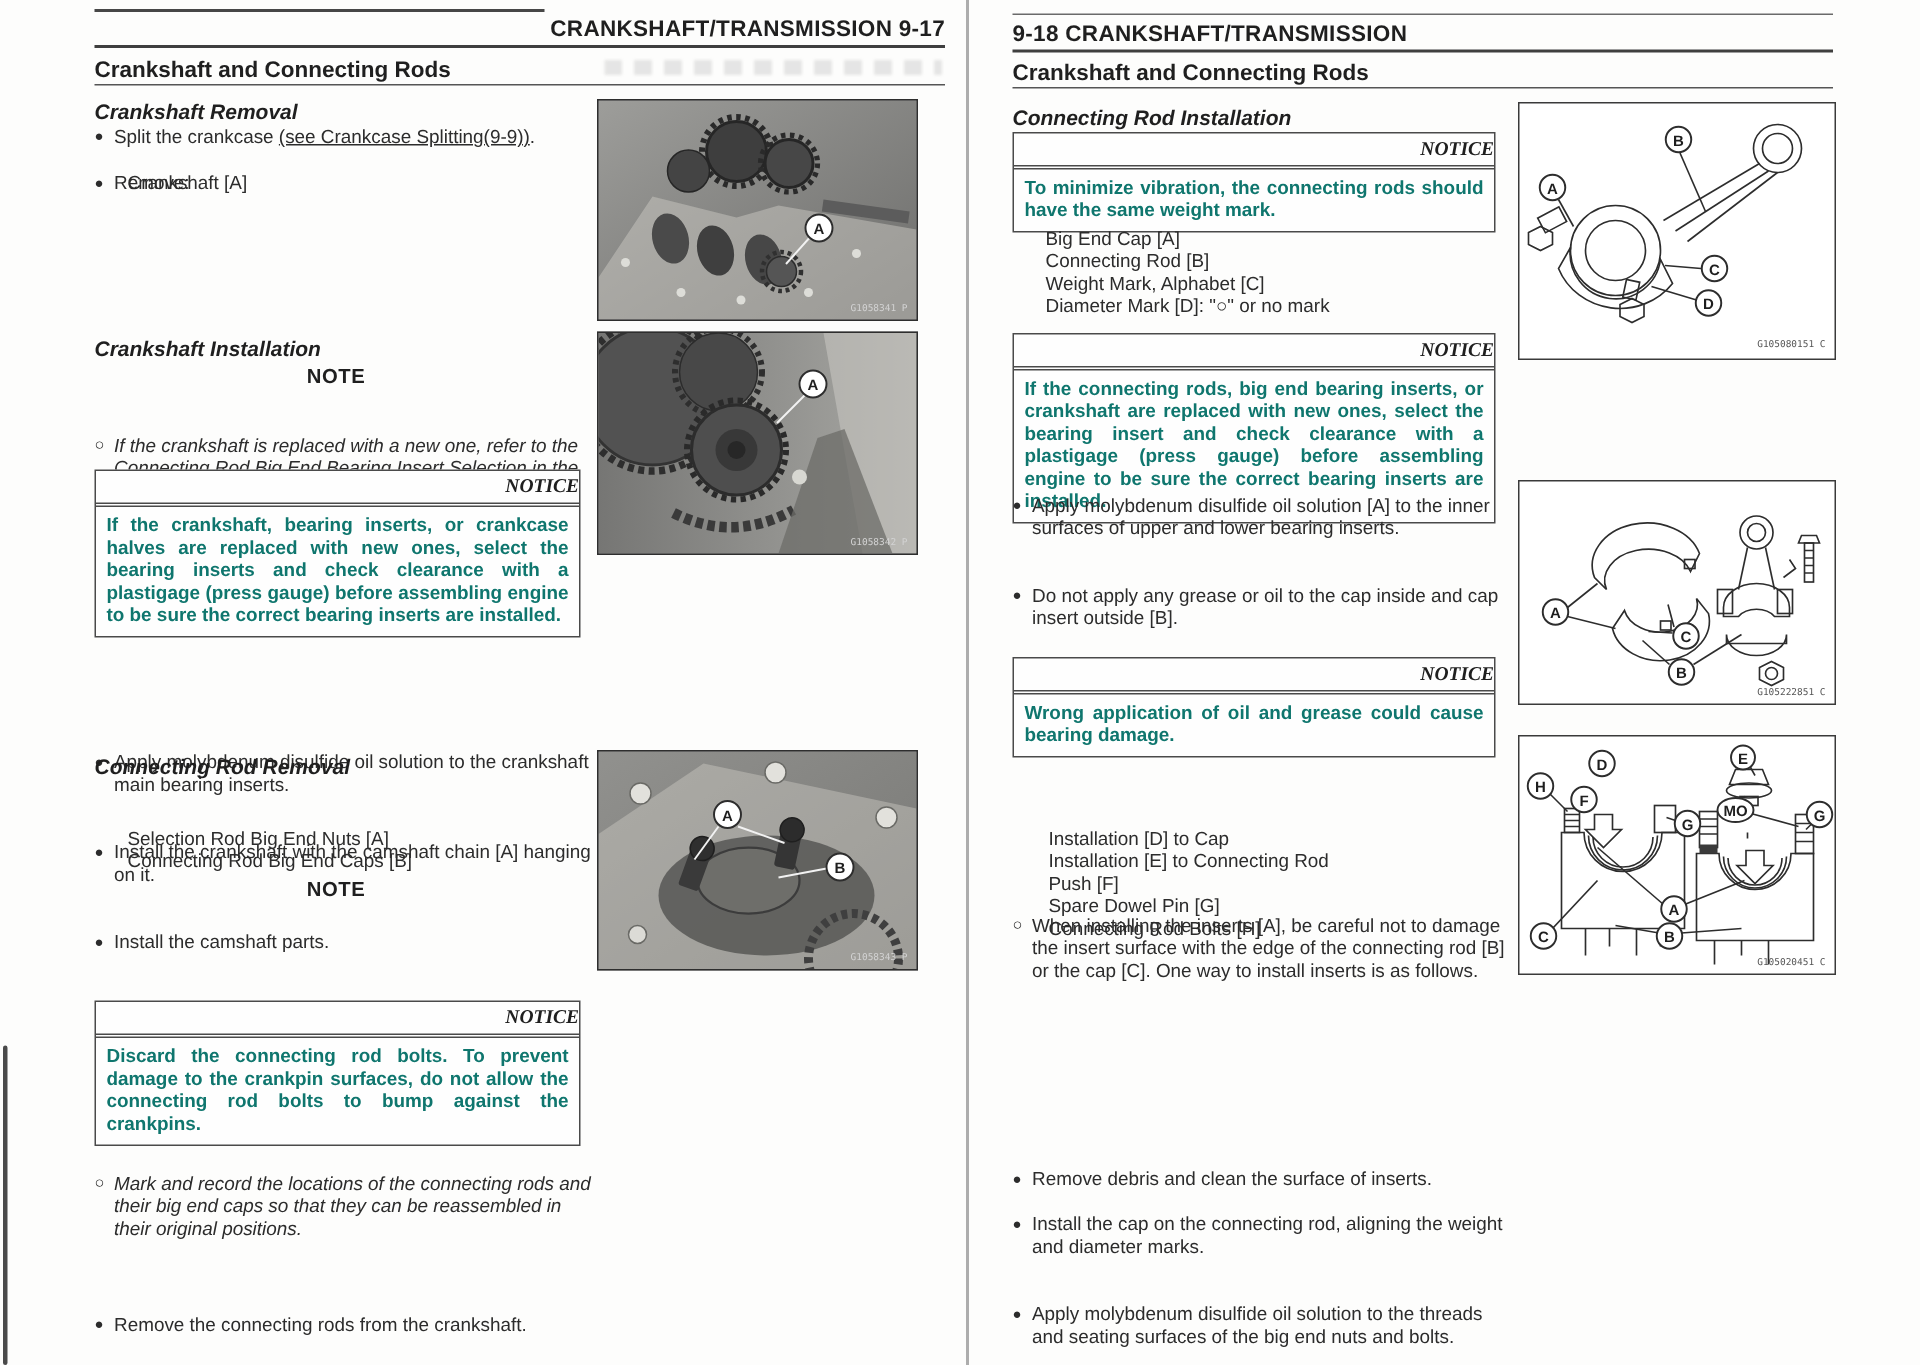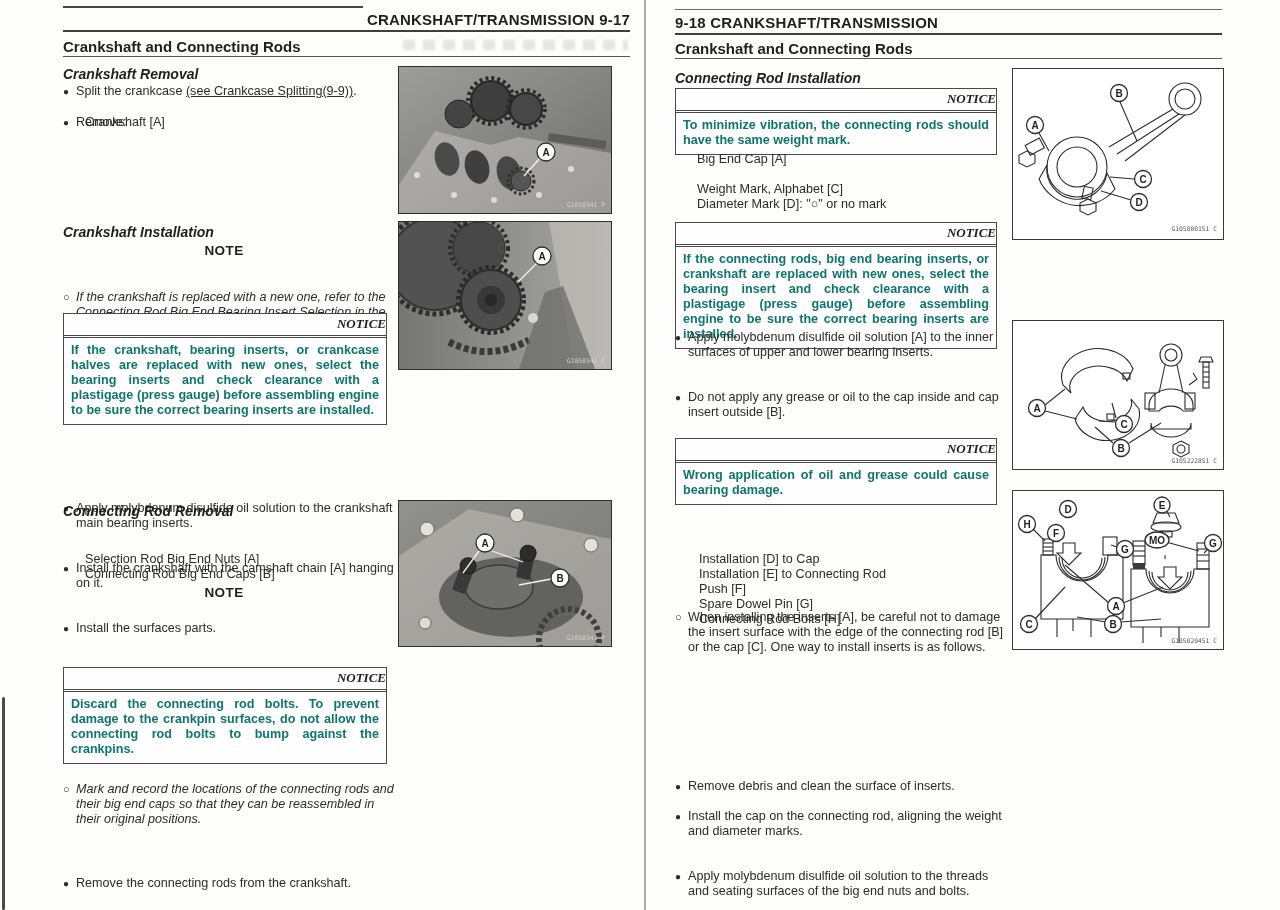--- a/index.html
+++ b/index.html
@@ -109,21 +109,21 @@
       <div class="nh">NOTICE</div>
       <div class="nb">If the crankshaft, bearing inserts, or crankcase halves are replaced with new ones, select the bearing inserts and check clearance with a plastigage (press gauge) before assembling engine to be sure the correct bearing inserts are installed.</div>
     </div>
     <div class="abs txt bullet" style="top:425px;left:0;width:322px;">
       <span class="bm">●</span><span>Apply molybdenum disulfide oil solution to the crankshaft main bearing inserts.</span>
     </div>
     <div class="abs txt bullet" style="top:455px;left:0;width:322px;">
       <span class="bm">●</span><span>Install the crankshaft with the camshaft chain [A] hanging on it.</span>
     </div>
     <div class="abs txt bullet" style="top:485px;left:0;width:322px;">
-      <span class="bm">●</span><span>Install the surfaces parts.</span>
+      <span class="bm">●</span><span>Install the camshaft parts.</span>
     </div>
 
     <div class="photo" style="left:335px;top:221px;width:212px;height:147px;">
       <svg width="212" height="147" viewBox="0 0 212 147">
         <defs>
           <linearGradient id="pg2" x1="0" y1="0" x2="1" y2="0">
             <stop offset="0" stop-color="#767674"></stop>
               <stop offset="1" stop-color="#a8a8a4"></stop>
           </linearGradient>
         </defs>
@@ -211,20 +211,21 @@
     <div class="abs sec-title" style="top:40px;left:0;">Crankshaft and Connecting Rods</div>
     <div class="rule thin" style="top:58px;"></div>
 
     <div class="abs sub-title" style="top:70px;left:0;">Connecting Rod Installation</div>
 
     <div class="notice" style="top:88px;left:0;width:320px;">
       <div class="nh">NOTICE</div>
       <div class="nb">To minimize vibration, the connecting rods should have the same weight mark.</div>
     </div>
     <div class="abs txt item" style="top:152px;left:0;width:320px;">Big End Cap [A]</div>
+    <div class="abs txt item" style="top:167px;left:0;width:320px;">Connecting Rod [B]</div>
     <div class="abs txt item" style="top:182px;left:0;width:320px;">Weight Mark, Alphabet [C]</div>
     <div class="abs txt item" style="top:197px;left:0;width:320px;">Diameter Mark [D]: "○" or no mark</div>
 
     <div class="notice" style="top:222px;left:0;width:320px;">
       <div class="nh">NOTICE</div>
       <div class="nb">If the connecting rods, big end bearing inserts, or crankshaft are replaced with new ones, select the bearing insert and check clearance with a plastigage (press gauge) before assembling engine to be sure the correct bearing inserts are installed.</div>
     </div>
 
     <div class="abs txt bullet" style="top:330px;left:0;width:320px;">
       <span class="bm">●</span><span>Apply molybdenum disulfide oil solution [A] to the inner surfaces of upper and lower bearing inserts.</span>

